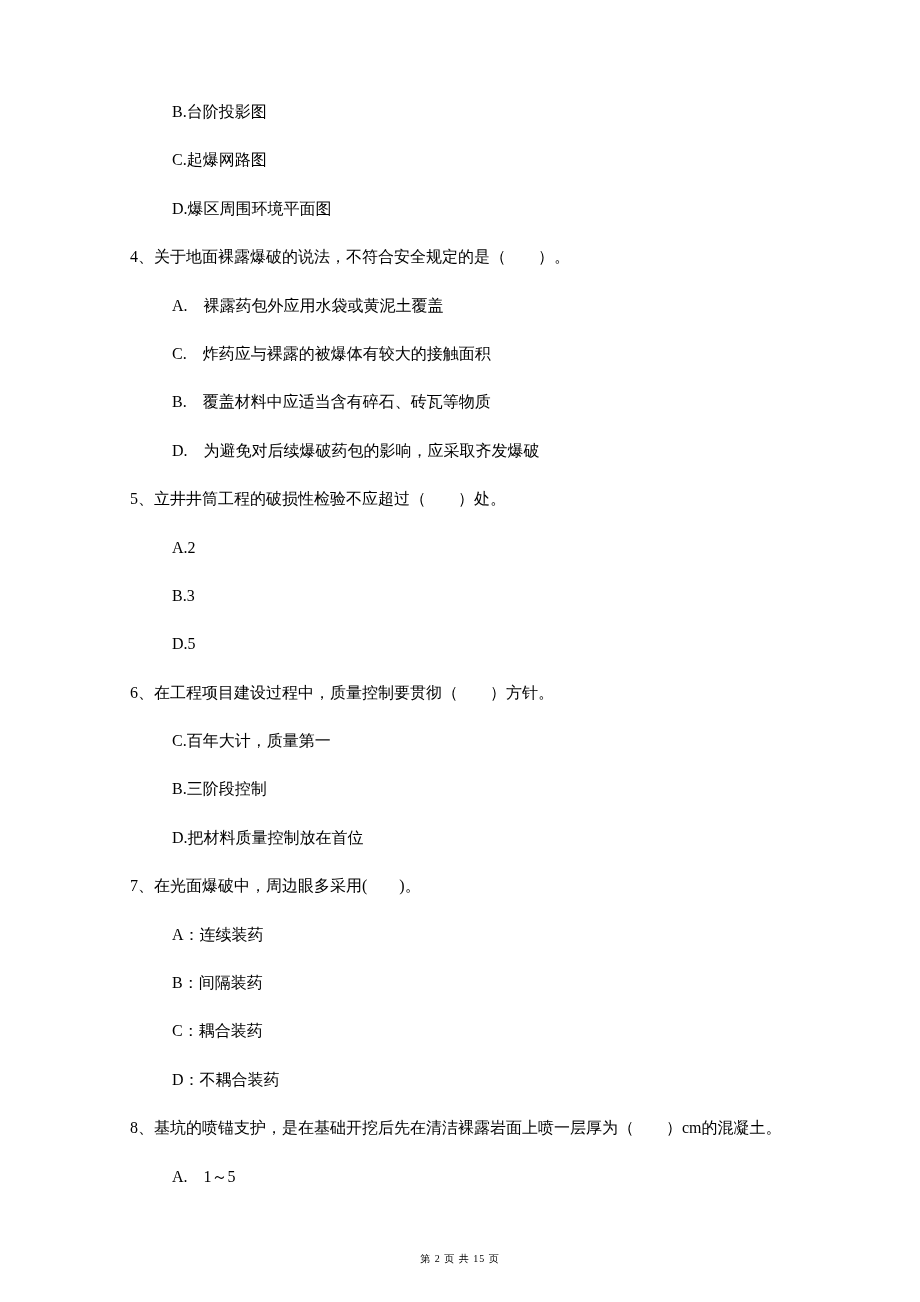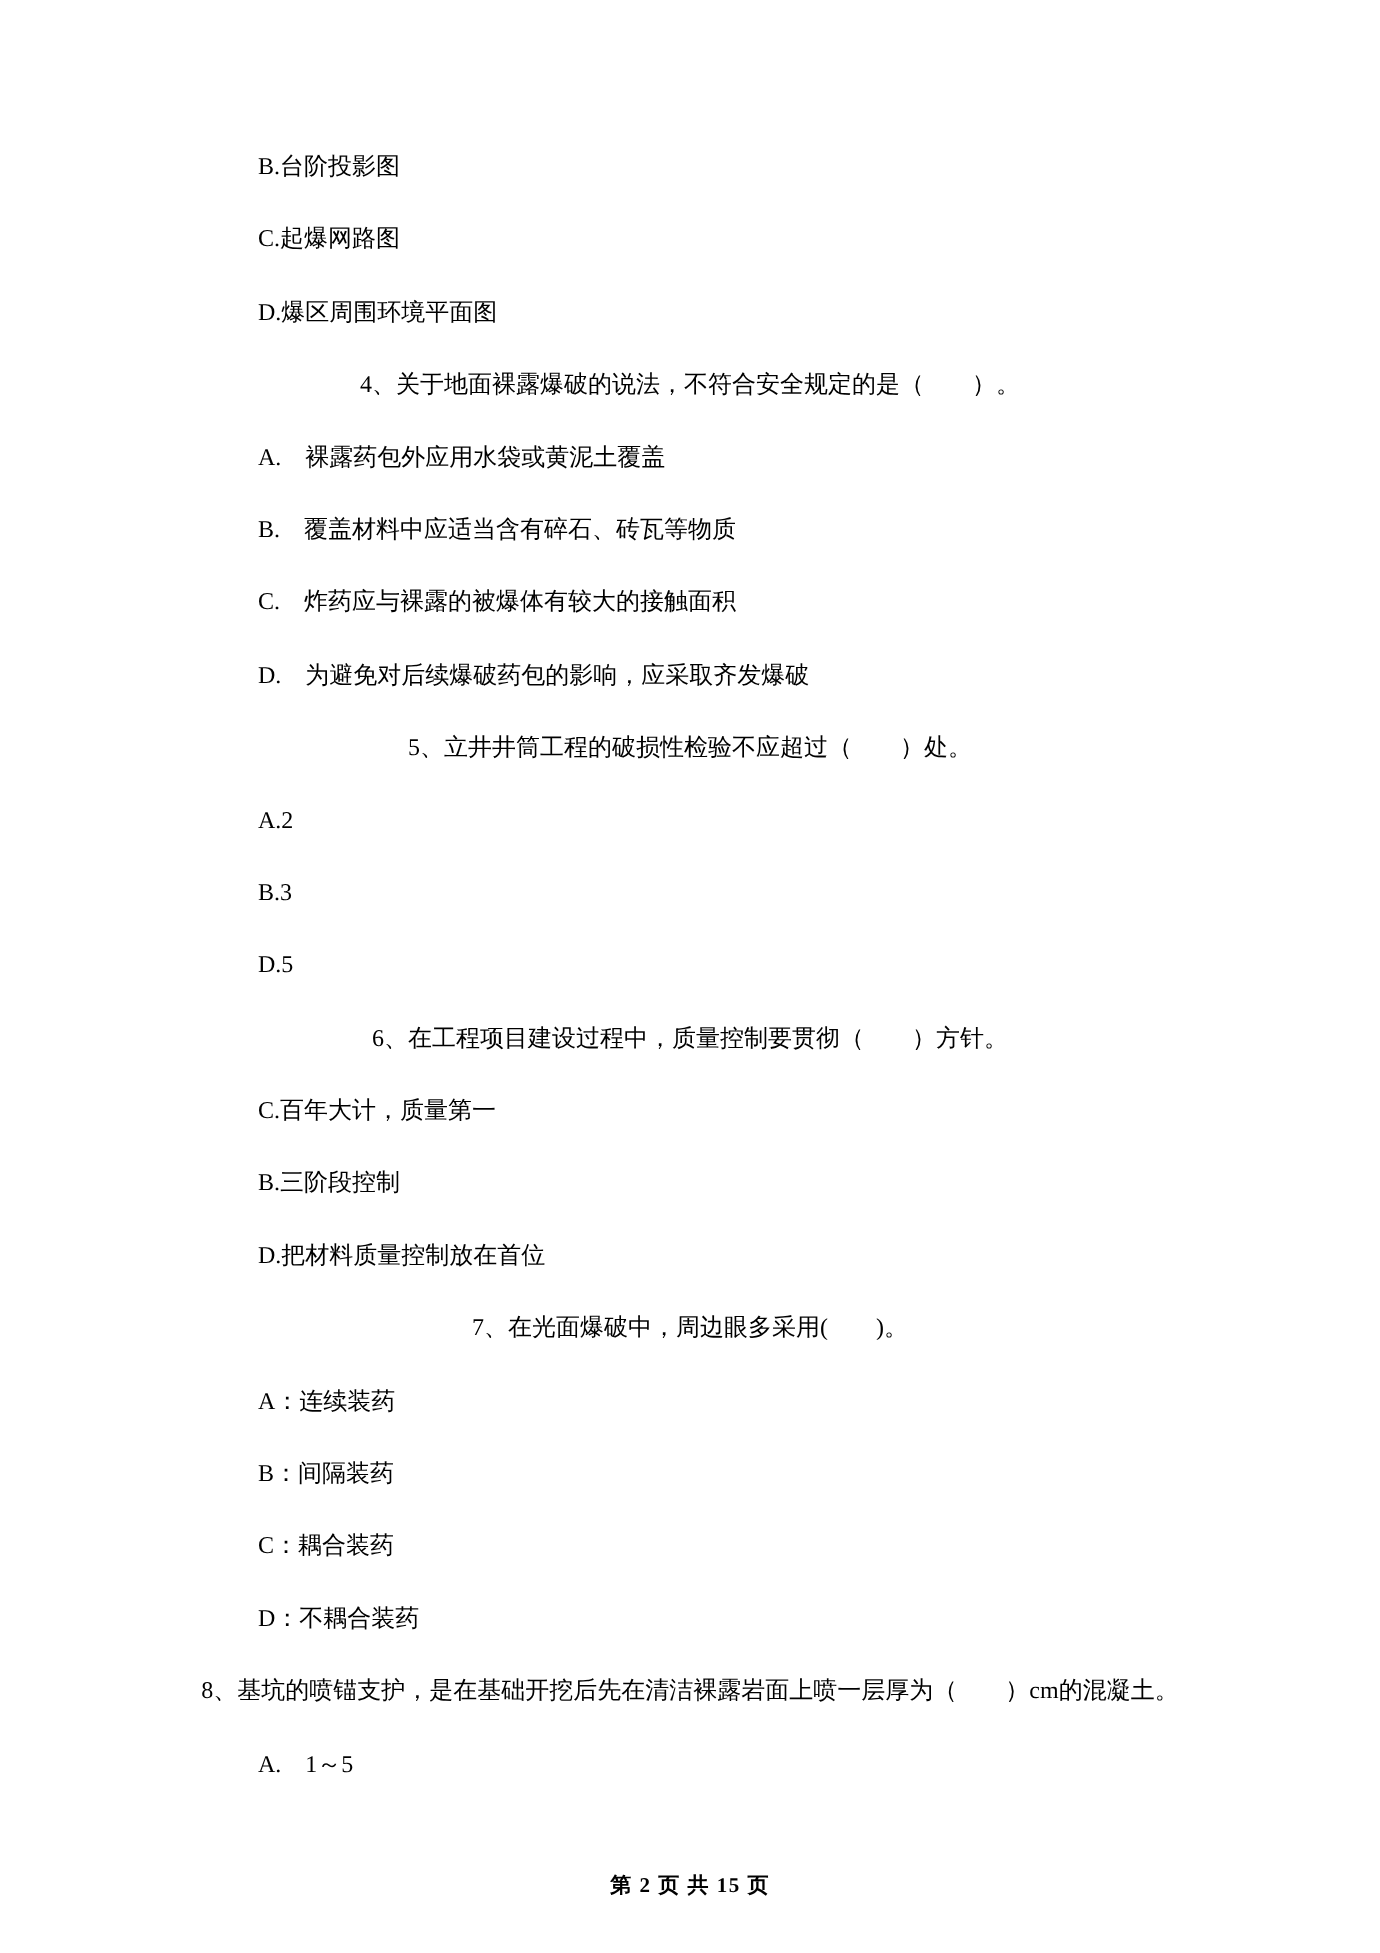--- a/index.html
+++ b/index.html
@@ -16,46 +16,44 @@
   .page {
     padding: 101px 130px 0 130px;
   }
   .option {
     margin: 0 0 26px 42px;
     line-height: 1.4;
   }
   .question {
     margin: 0 0 26px 0;
     line-height: 1.4;
-    text-align: center;
   }
   .footer {
     position: absolute;
     bottom: 36px;
     left: 0;
     width: 920px;
     text-align: center;
-    font-size: 14px;
+    font-size: 10px;
     letter-spacing: 1px;
-    font-weight: bold;
   }
 </style>
 </head>
 <body>
 
 <div class="page">
 
   <div class="option">B.台阶投影图</div>
   <div class="option">C.起爆网路图</div>
   <div class="option">D.爆区周围环境平面图</div>
 
   <div class="question">4、关于地面裸露爆破的说法，不符合安全规定的是（　　）。</div>
   <div class="option">A.　裸露药包外应用水袋或黄泥土覆盖</div>
+  <div class="option">C.　炸药应与裸露的被爆体有较大的接触面积</div>
   <div class="option">B.　覆盖材料中应适当含有碎石、砖瓦等物质</div>
-  <div class="option">C.　炸药应与裸露的被爆体有较大的接触面积</div>
   <div class="option">D.　为避免对后续爆破药包的影响，应采取齐发爆破</div>
 
   <div class="question">5、立井井筒工程的破损性检验不应超过（　　）处。</div>
   <div class="option">A.2</div>
   <div class="option">B.3</div>
   <div class="option">D.5</div>
 
   <div class="question">6、在工程项目建设过程中，质量控制要贯彻（　　）方针。</div>
   <div class="option">C.百年大计，质量第一</div>
   <div class="option">B.三阶段控制</div>

